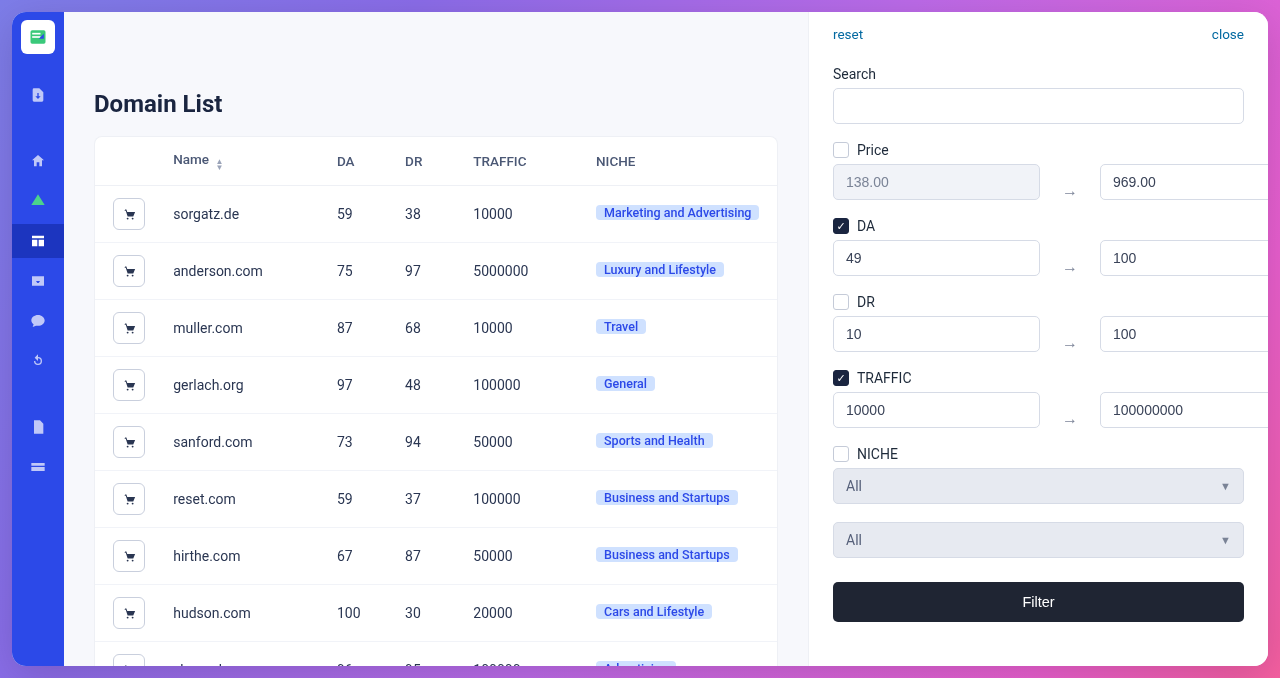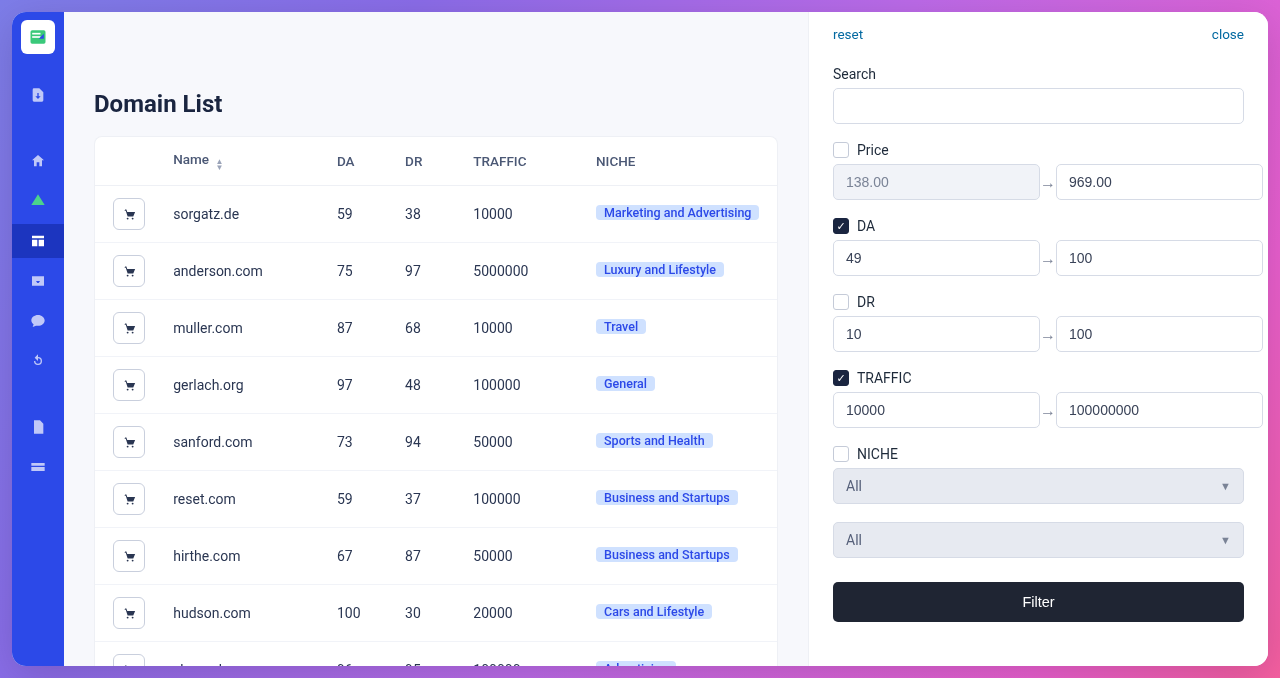--- a/index.html
+++ b/index.html
@@ -139,21 +139,21 @@
     font-size: 14px; color:#1e2a3a;
     margin-bottom: 6px;
   }
   .chk {
     width:16px; height:16px; border:1.5px solid #c5cbd8; border-radius:3px;
     display:inline-flex; align-items:center; justify-content:center;
     background:#fff; cursor:pointer;
   }
   .chk.checked { background:#1a2540; border-color:#1a2540; }
   .chk.checked::after { content:"✓"; color:#fff; font-size:11px; line-height:1; }
-  .range-row { display:flex; align-items:center; gap:0; }
+  .range-row { display:flex; align-items:flex-end; gap:22px; }
   .range-row input, .select-like, .search-input {
     flex:1; height:36px;
     border:1px solid #d6dbe6; border-radius:5px;
     padding: 0 12px; font-size:14px; color:#3a4358;
     background:#fff;
   }
   .range-row input.readonly { background:#f1f3f8; color:#7a8396; }
   .arrow { color:#7d8599; font-size:16px; }
   .select-like {
     background:#e7eaf1; color:#56607a;

